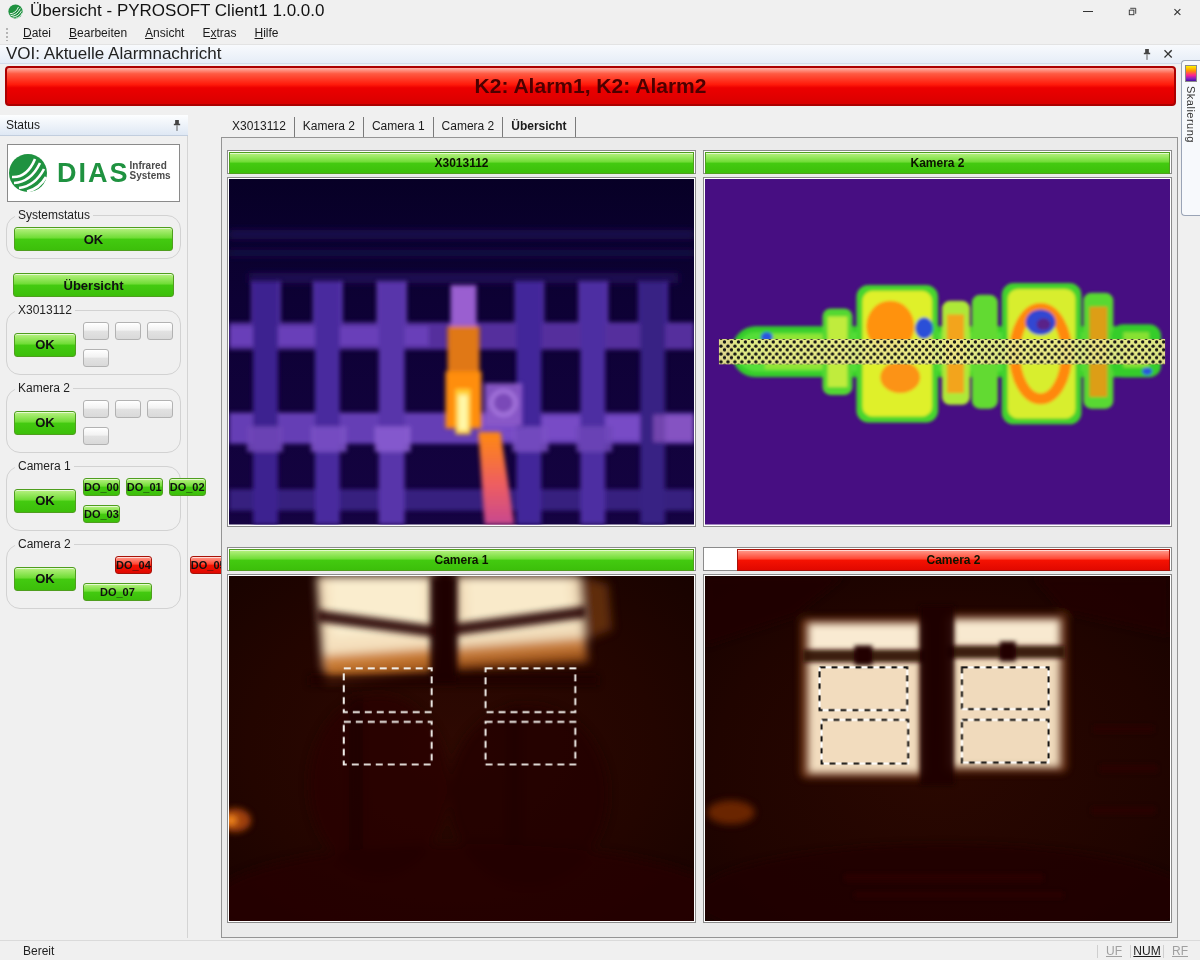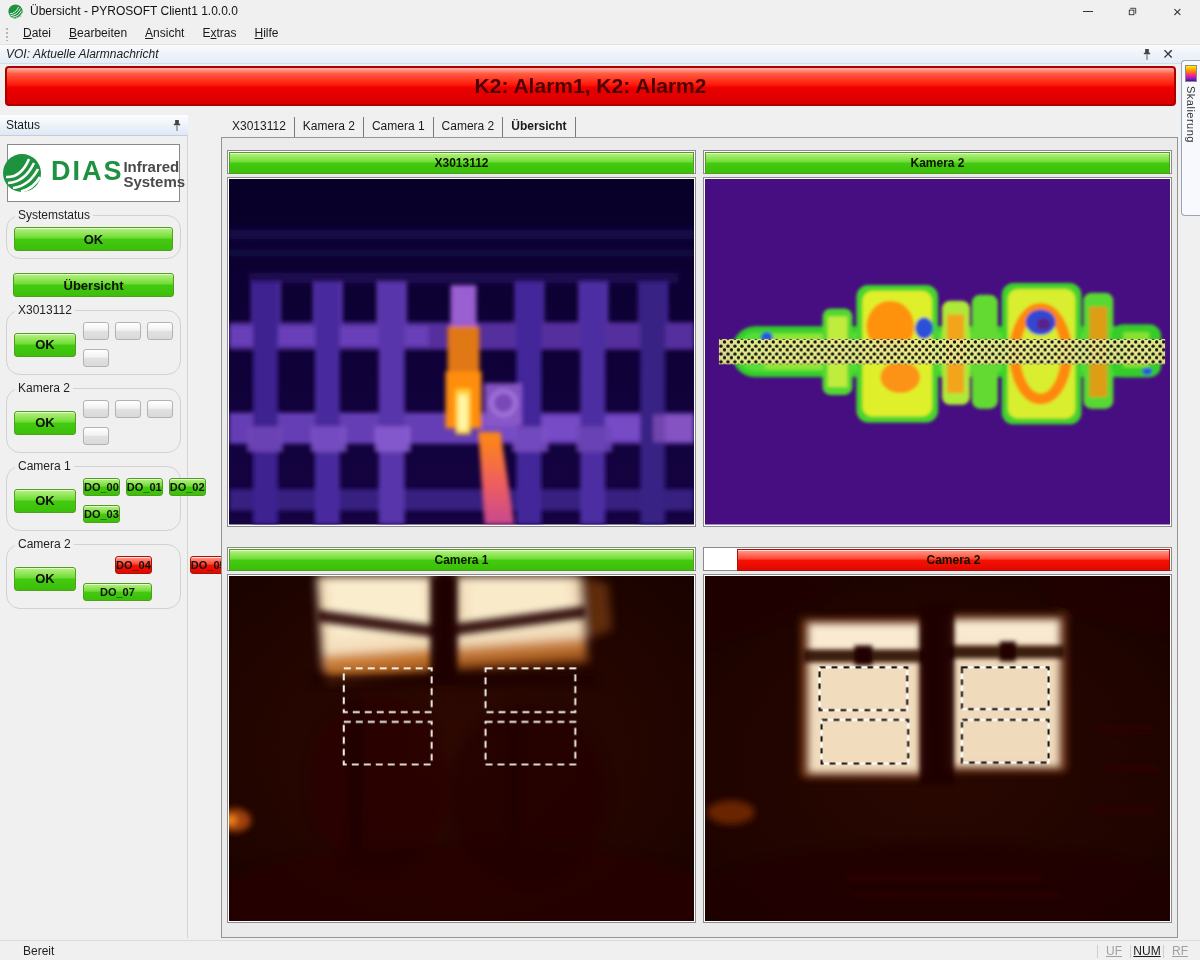--- a/index.html
+++ b/index.html
@@ -4,41 +4,41 @@
 <style>
   html,body{margin:0;padding:0;}
   body{font-family:"Liberation Sans","DejaVu Sans",sans-serif;background:#e9e9e9;}
   #app{position:relative;width:1200px;height:960px;background:#f0f0f0;overflow:hidden;
        font-size:12px;color:#1a1a1a;}
 
   
   .titlebar{position:absolute;left:0;top:0;width:1200px;height:22px;background:#f0f0f0;
             display:flex;align-items:center;}
   .titlebar .app-ico{width:15px;height:15px;margin:0 7px 0 8px;flex:none;}
-  .title-text{font-size:12px;color:#111;}
+  .title-text{font-size:17px;color:#111;}
   .win-controls{margin-left:auto;display:flex;height:100%;}
   .win-btn{width:45px;height:100%;display:flex;align-items:center;justify-content:center;color:#333;}
   .minim-glyph{width:10px;height:1px;background:#333;}
   .close-glyph{font-size:15px;line-height:1;color:#333;}
 
   
   .menubar{position:absolute;left:0;top:22px;width:1200px;height:22px;background:#f0f0f0;
            display:flex;align-items:center;border-bottom:1px solid #e3e3e3;}
   .menu-grip{width:4px;height:15px;margin:0 6px 0 4px;
              background-image:radial-gradient(circle,#b5b5b5 1px,transparent 1.3px);
              background-size:4px 4px;background-position:1px 1px;}
   .menu-item{padding:2px 9px;cursor:default;}
   .menu-item u{text-decoration:underline;}
 
   
   .voi-bar{position:absolute;left:0;top:45px;width:1200px;height:19px;
            background:linear-gradient(180deg,#f8fafd,#e6edf7);
            border-bottom:1px solid #d3dcea;display:flex;align-items:center;
            padding:0 26px 0 6px;box-sizing:border-box;}
-  .voi-title{font-size:12px;color:#222;font-style:italic;}
+  .voi-title{font-size:17px;color:#222;}
   .voi-icons{margin-left:auto;display:flex;align-items:center;gap:10px;}
   .pin-ico{width:10px;height:13px;display:block;}
   .voi-close{font-size:14px;color:#333;line-height:1;}
 
   
   .alarm-area{position:absolute;left:0;top:64px;width:1200px;height:44px;background:#f0f0f0;}
   .alarm-banner{position:absolute;left:5px;right:24px;top:2px;height:36px;
       border:2px solid #ab0000;border-radius:4px;
       background:linear-gradient(180deg,#ffb3a8 0%,#ff5a42 16%,#ff1a0a 46%,#ec0000 55%,#d90000 100%);
       display:flex;align-items:center;justify-content:center;}
@@ -57,21 +57,21 @@
   .side-header{height:20px;flex:none;background:linear-gradient(180deg,#fdfeff,#dfe8f4);
       border-bottom:1px solid #c2cede;display:flex;align-items:center;padding:0 6px;}
   .side-header .pin-ico{margin-left:auto;}
   .side-body{flex:1;background:#f0f0f0;border-right:1px solid #d4d4d4;padding:0 5px;box-sizing:border-box;}
 
   .logo-box{margin:8px 2px 0;height:56px;background:#fff;border:1px solid #8a8a8a;
       display:flex;align-items:center;justify-content:center;gap:9px;}
   .logo-swirl{width:40px;height:40px;flex:none;}
   .logo-texts{display:flex;flex-direction:row;line-height:1;}
   .logo-brand{font-size:27px;font-weight:bold;color:#1f9240;letter-spacing:2px;}
-  .logo-sub{font-size:15px;font-weight:bold;color:#4a4a4a;margin-top:1px;}
+  .logo-sub{font-size:10px;font-weight:bold;color:#4a4a4a;margin-top:1px;}
 
   .groupbox{position:relative;border:1px solid #d2d2d2;border-radius:14px;margin:13px 1px 0;
       padding:11px 7px 7px;}
   .groupbox>.gb-label{position:absolute;top:-8px;left:8px;background:#f0f0f0;padding:0 3px;font-size:12px;color:#222;}
 
   .btn3d{border-radius:3px;display:flex;align-items:center;justify-content:center;
       font-weight:bold;color:#101010;box-shadow:inset 0 1px 0 rgba(255,255,255,.65);}
   .state-ok{background:linear-gradient(180deg,#b9f183 0%,#71dd37 44%,#43ca10 52%,#3cbf0a 100%);
       border:1px solid #4f9e1e;}
   .state-alarm{background:linear-gradient(180deg,#ff9d8e 0%,#ff4734 44%,#f51202 52%,#e00800 100%);

